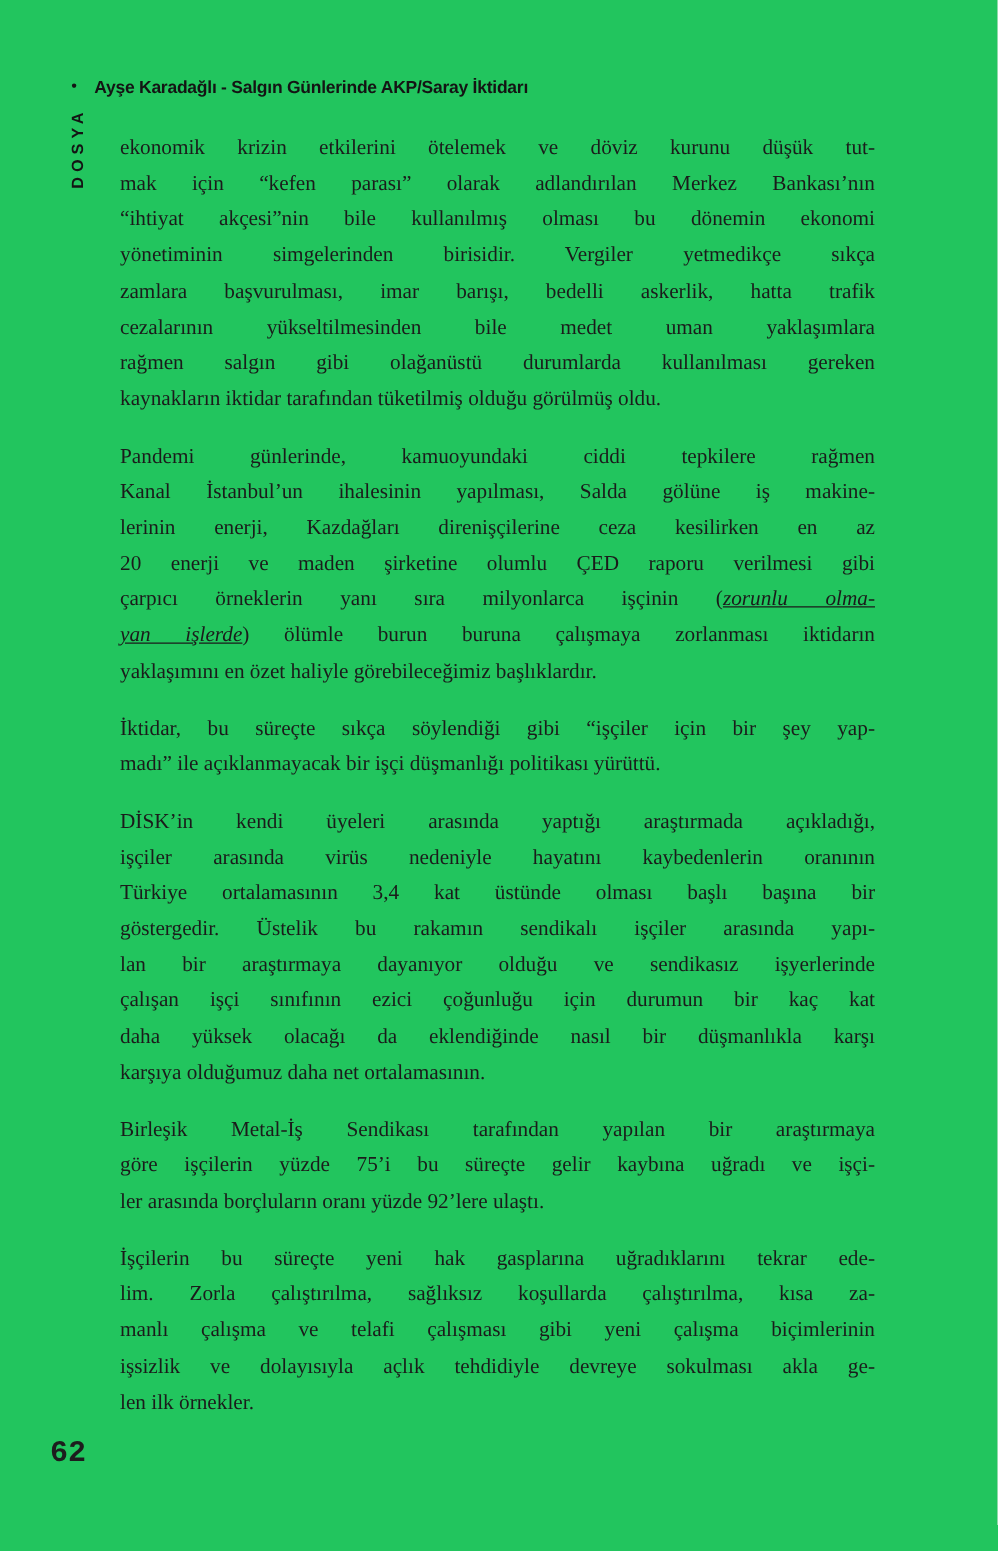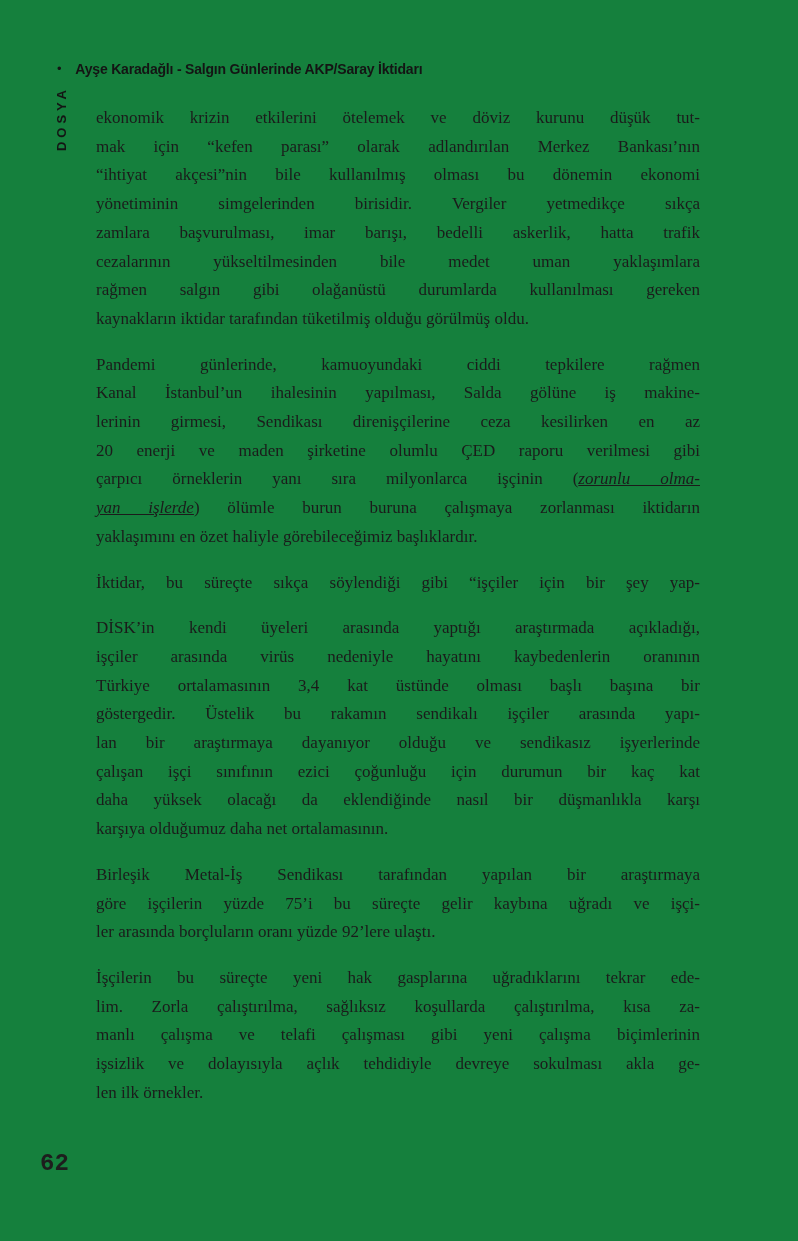--- a/index.html
+++ b/index.html
@@ -1,19 +1,19 @@
 <!DOCTYPE html>
 <html><head>
 <meta charset="utf-8">
 <style>
   html,body { margin:0; padding:0; background:#e8e8e8; }
   .page {
     position:relative;
     width:798px; height:1241px;
-    background:#15803d;
+    background:#22c55e;
     margin:0 auto;
     overflow:hidden;
     font-family:"Liberation Serif", serif;
     color:#1b1b1b;
   }
 
   
   .runhead {
     position:absolute; left:57px; top:60px;
     font-family:"Liberation Sans", sans-serif;
@@ -72,28 +72,29 @@
         <div class="line"><span>“ihtiyat akçesi”nin bile kullanılmış olması bu dönemin ekonomi</span></div>
         <div class="line"><span>yönetiminin simgelerinden birisidir. Vergiler yetmedikçe sıkça</span></div>
         <div class="line"><span>zamlara başvurulması, imar barışı, bedelli askerlik, hatta trafik</span></div>
         <div class="line"><span>cezalarının yükseltilmesinden bile medet uman yaklaşımlara</span></div>
         <div class="line"><span>rağmen salgın gibi olağanüstü durumlarda kullanılması gereken</span></div>
         <div class="line last"><span>kaynakların iktidar tarafından tüketilmiş olduğu görülmüş oldu.</span></div>
       </div>
       <div class="para">
         <div class="line"><span>Pandemi günlerinde, kamuoyundaki ciddi tepkilere rağmen</span></div>
         <div class="line"><span>Kanal İstanbul’un ihalesinin yapılması, Salda gölüne iş makine-</span></div>
-        <div class="line"><span>lerinin girmesi, Sendikası direnişçilerine ceza kesilirken en az</span></div>
+        <div class="line"><span>lerinin enerji, Kazdağları direnişçilerine ceza kesilirken en az</span></div>
         <div class="line"><span>20 enerji ve maden şirketine olumlu ÇED raporu verilmesi gibi</span></div>
         <div class="line"><span>çarpıcı örneklerin yanı sıra milyonlarca işçinin (</span><span class="it">zorunlu olma-</span></div>
         <div class="line"><span class="it">yan işlerde</span><span>) ölümle burun buruna çalışmaya zorlanması iktidarın</span></div>
         <div class="line last"><span>yaklaşımını en özet haliyle görebileceğimiz başlıklardır.</span></div>
       </div>
       <div class="para">
         <div class="line"><span>İktidar, bu süreçte sıkça söylendiği gibi “işçiler için bir şey yap-</span></div>
+        <div class="line last"><span>madı” ile açıklanmayacak bir işçi düşmanlığı politikası yürüttü.</span></div>
       </div>
       <div class="para">
         <div class="line"><span>DİSK’in kendi üyeleri arasında yaptığı araştırmada açıkladığı,</span></div>
         <div class="line"><span>işçiler arasında virüs nedeniyle hayatını kaybedenlerin oranının</span></div>
         <div class="line"><span>Türkiye ortalamasının 3,4 kat üstünde olması başlı başına bir</span></div>
         <div class="line"><span>göstergedir. Üstelik bu rakamın sendikalı işçiler arasında yapı-</span></div>
         <div class="line"><span>lan bir araştırmaya dayanıyor olduğu ve sendikasız işyerlerinde</span></div>
         <div class="line"><span>çalışan işçi sınıfının ezici çoğunluğu için durumun bir kaç kat</span></div>
         <div class="line"><span>daha yüksek olacağı da eklendiğinde nasıl bir düşmanlıkla karşı</span></div>
         <div class="line last"><span>karşıya olduğumuz daha net ortalamasının.</span></div>

